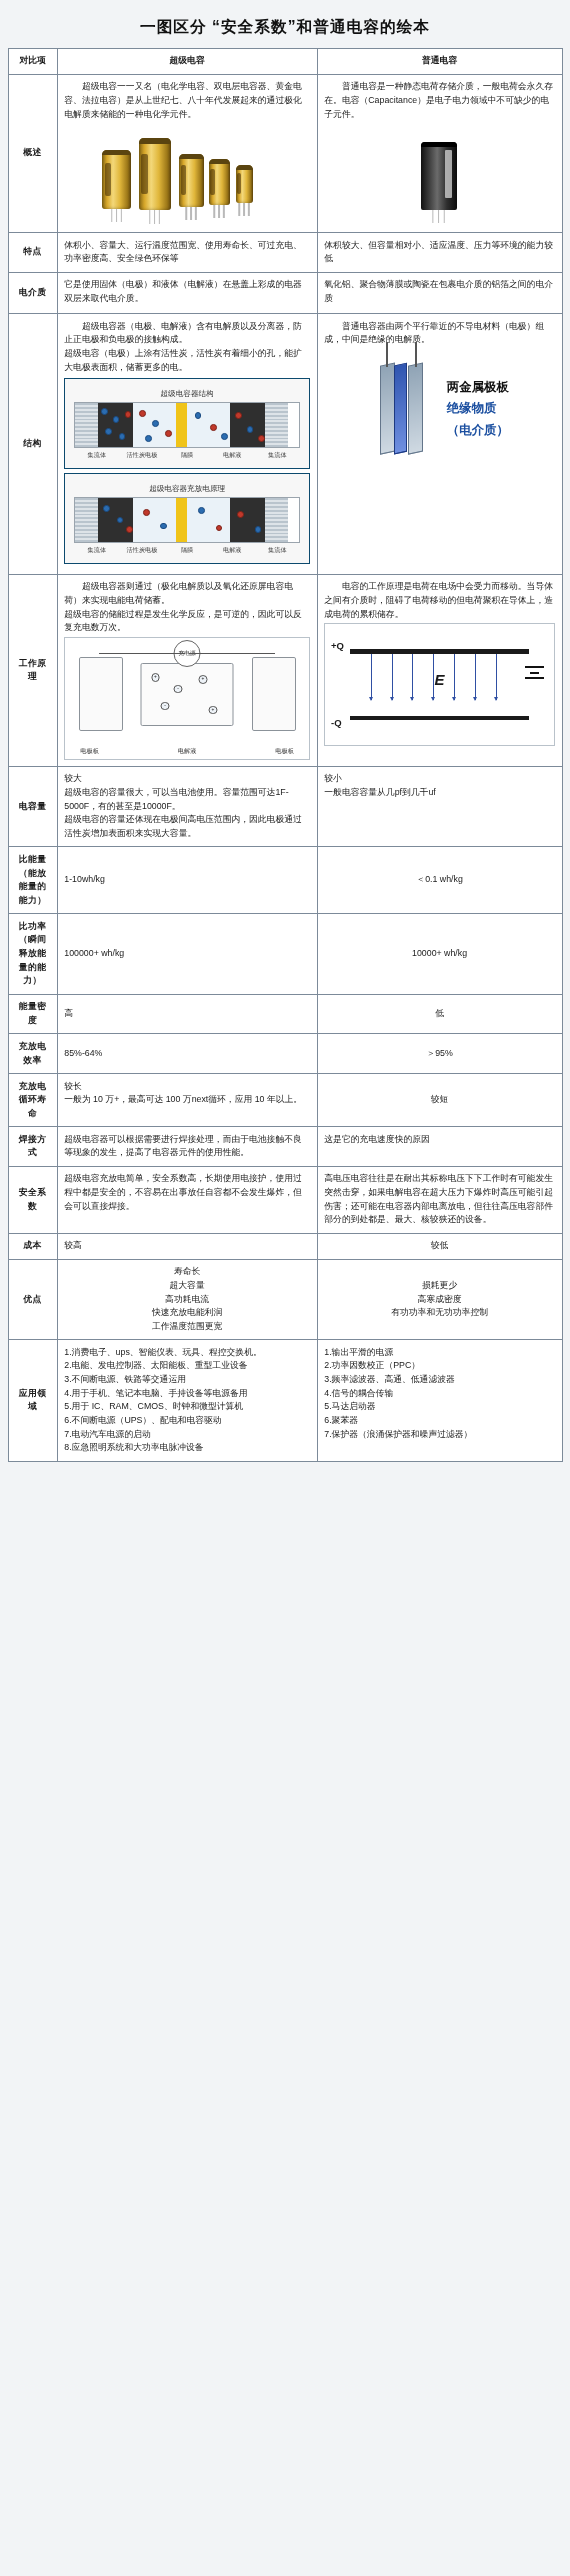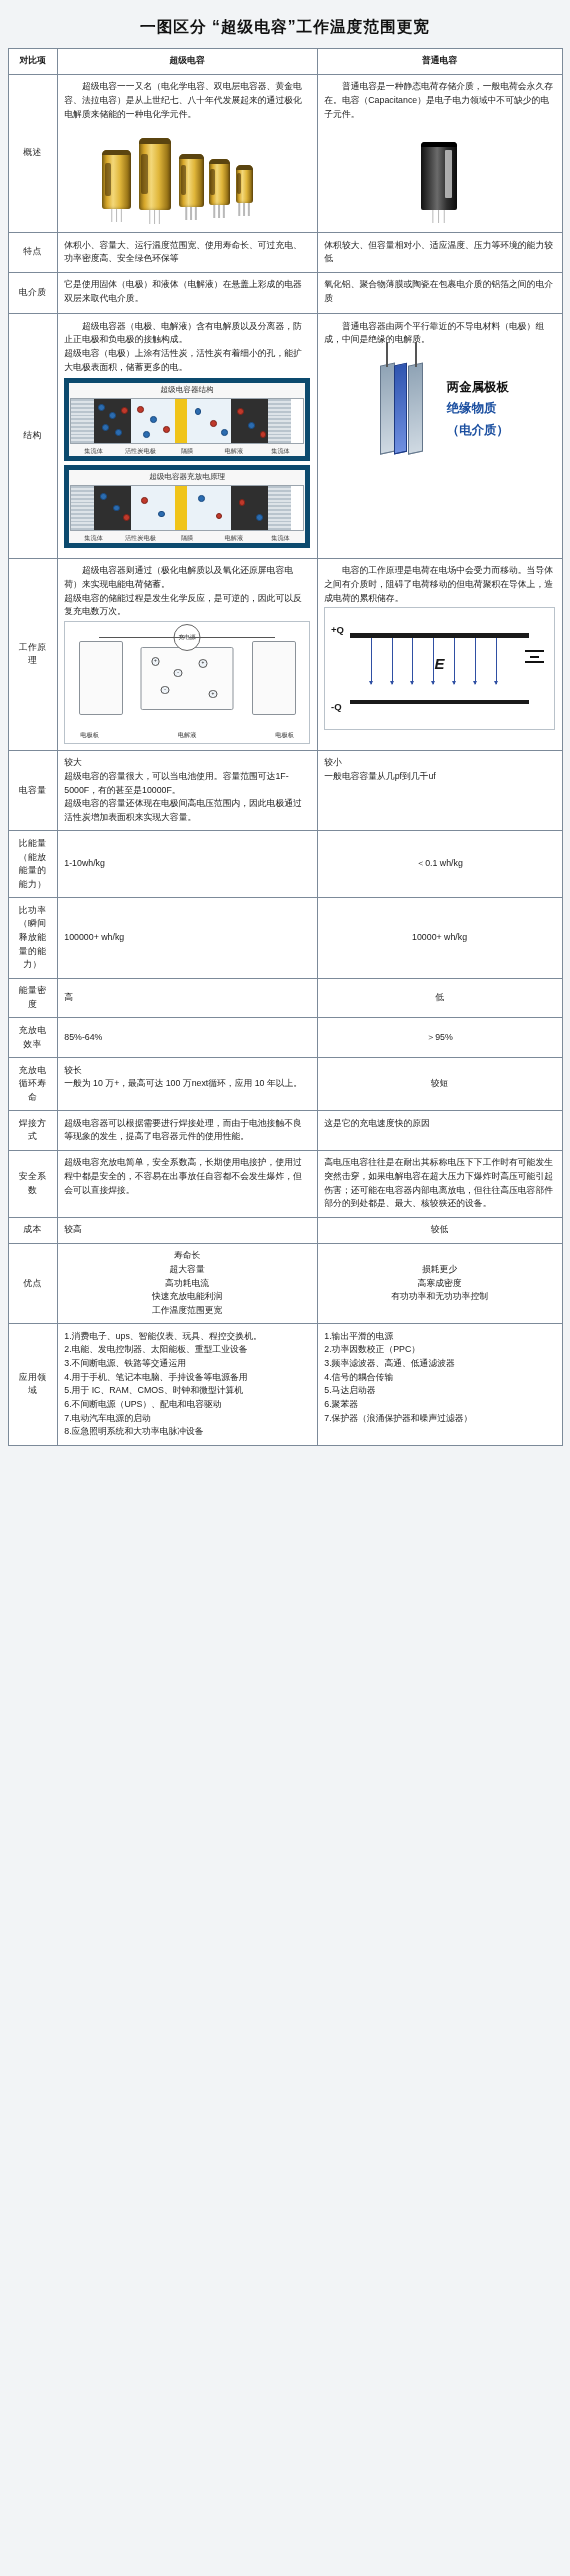--- a/index.html
+++ b/index.html
@@ -44,21 +44,21 @@
   col.c3 { width: 245px; }
   .hdr {
     text-align: center;
     font-weight: bold;
     font-size: 10.5px;
     background: #ffffff;
     padding: 4.8px 3.8px;
   }
   .rowlabel {
     text-align: center;
-    font-weight: normal;
+    font-weight: bold;
     font-size: 10px;
     letter-spacing: 0.5px;
     background: #ffffff;
     line-height: 1.35;
   }
   .cell p {
     margin: 0 0 1.9px 0;
     text-indent: 2em;
   }
   .cell p.noindent { text-indent: 0; }
@@ -114,22 +114,22 @@
   .bcap:after {
     content: "";
     position: absolute; left: 50%; transform: translateX(-50%);
     bottom: -13.3px; width: 1.9px; height: 13.3px; background: #b9b9b9;
     box-shadow: 5.7px 0 0 #b9b9b9, -5.7px 0 0 #b9b9b9;
   }
 
   
   .diagram {
     background: #f7f7f7;
-    border: 5px solid #0c4a6e;
-    padding: 1px;
+    border: 1px solid #0c4a6e;
+    padding: 9px;
     margin: 3.8px 0;
   }
   .diag-title { font-size: 7.6px; text-align: center; color: #333; margin-bottom: 1.9px; }
   .layers { display: flex; height: 44px; border: 1px solid #9aa4ad; background: #fff; }
   .lay { flex: 1; position: relative; }
   .lay.metal { background: repeating-linear-gradient(0deg,#b9c4cd 0 1.9px,#dde3e8 1.9px 3.8px); flex: 0 0 10%; }
   .lay.carbon { background: #2f2f2f; flex: 0 0 16%; }
   .lay.sep { background: #f0c419; flex: 0 0 5%; }
   .lay.elec { background: #eaf2f8; flex: 0 0 19%; }
   .dots { position: absolute; inset: 0; }
@@ -219,21 +219,21 @@
   }
 
   
   .foot { height: 5.7px; }
 </style>
 </head>
 <body>
 
 <div class="page">
 
-  <div class="title">一图区分 “超级电容”工作温度范围更宽</div>
+  <div class="title">一图区分 “安全系数”和普通电容的绘本</div>
 
   <table class="main">
     <colgroup>
         <col class="c1">
         <col class="c2">
         <col class="c3">
       </colgroup>
     <tbody>
 
       <tr>

